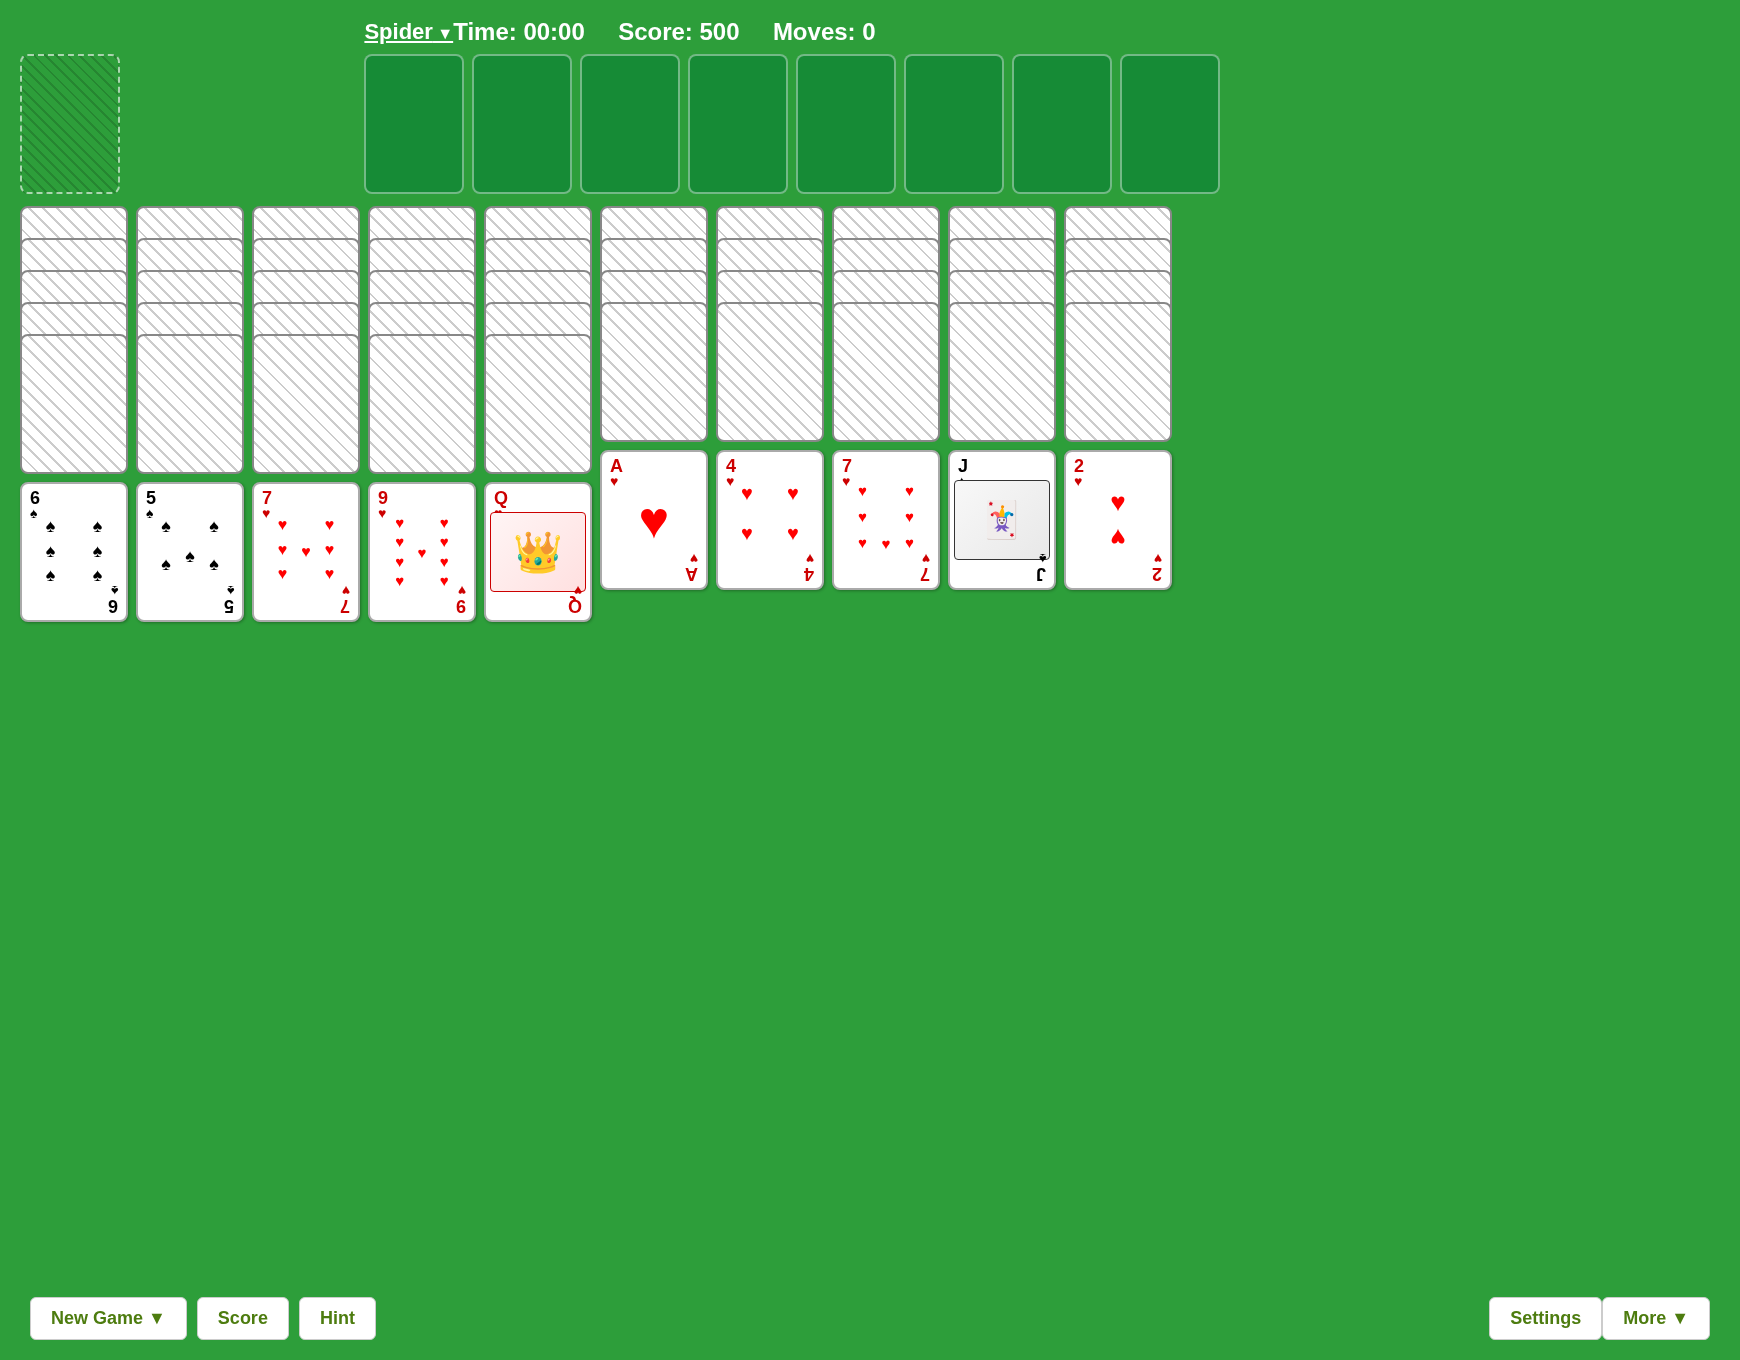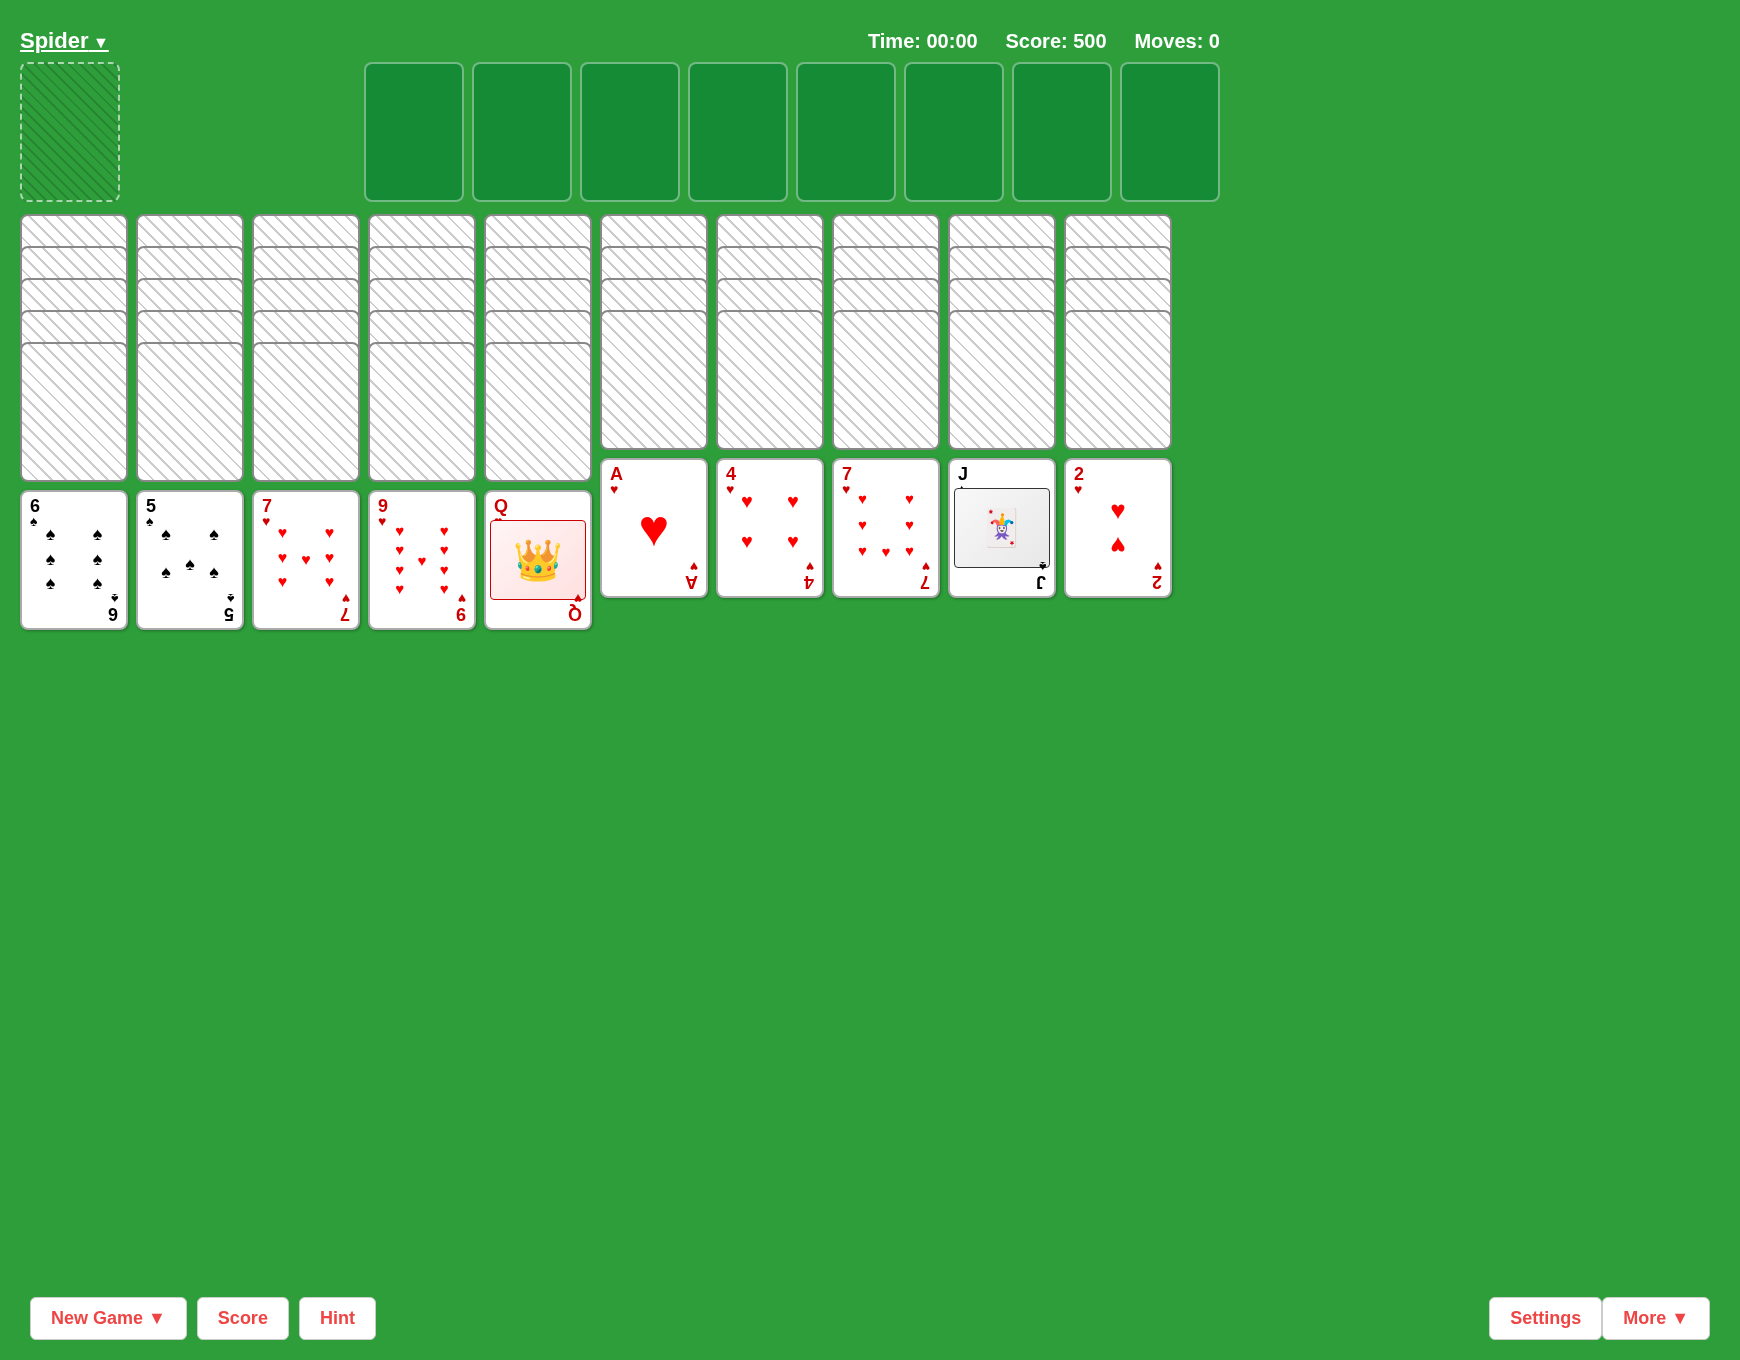--- a/index.html
+++ b/index.html
@@ -6,38 +6,38 @@
     body {
       background: #2d9e3a;
       font-family: Arial, sans-serif;
       width: 1240px;
       min-height: 960px;
       position: relative;
       overflow: hidden;
     }
     #header {
       display: flex;
-      justify-content: space-between;
+      justify-content: center;
       align-items: center;
-      padding: 28px 20px 8px 20px;
+      padding: 18px 20px 8px 20px;
     }
     #game-title {
       color: white;
       font-size: 22px;
       font-weight: bold;
       text-decoration: underline;
       cursor: pointer;
     }
     #game-title::after {
       content: ' ▼';
       font-size: 16px;
     }
     #stats {
       color: white;
-      font-size: 20px;
+      font-size: 24px;
       font-weight: bold;
     }
     #game-area {
       padding: 0 15px;
     }
     
     #top-row {
       display: flex;
       align-items: flex-start;
       gap: 8px;
@@ -160,21 +160,21 @@
       display: flex;
     }
     .toolbar-btn {
       background: white;
       border: 1px solid #ccc;
       border-radius: 6px;
       padding: 10px 20px;
       font-size: 18px;
       font-weight: bold;
       cursor: pointer;
-      color: #ef4444;
+      color: #4d7c0f;
     }
 
     
     .col-cards {
       display: flex;
       flex-direction: column;
       position: relative;
     }
     .col-cards .card.face-down {
       margin-bottom: -108px;

